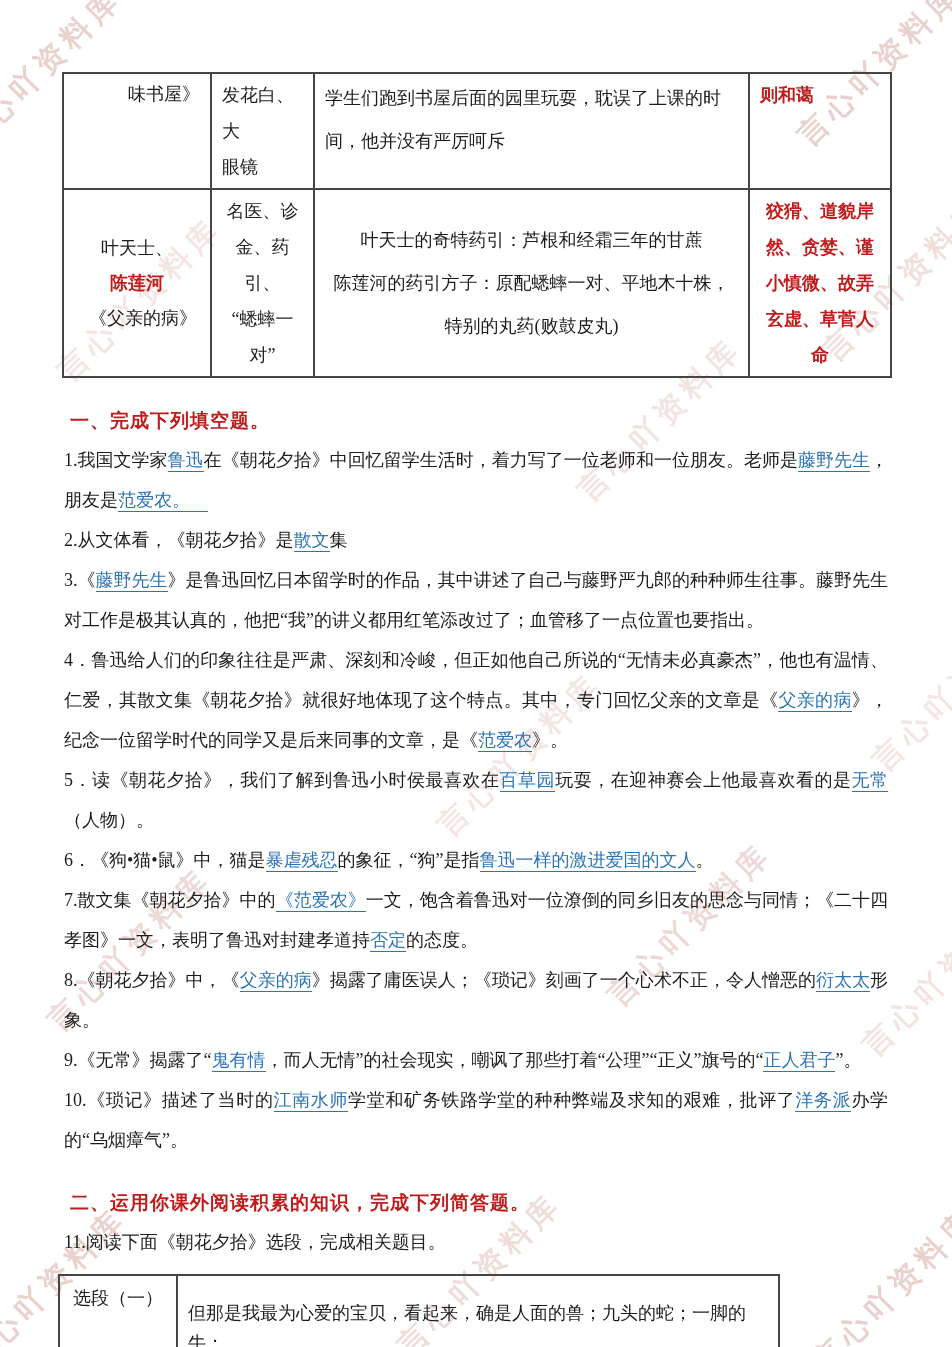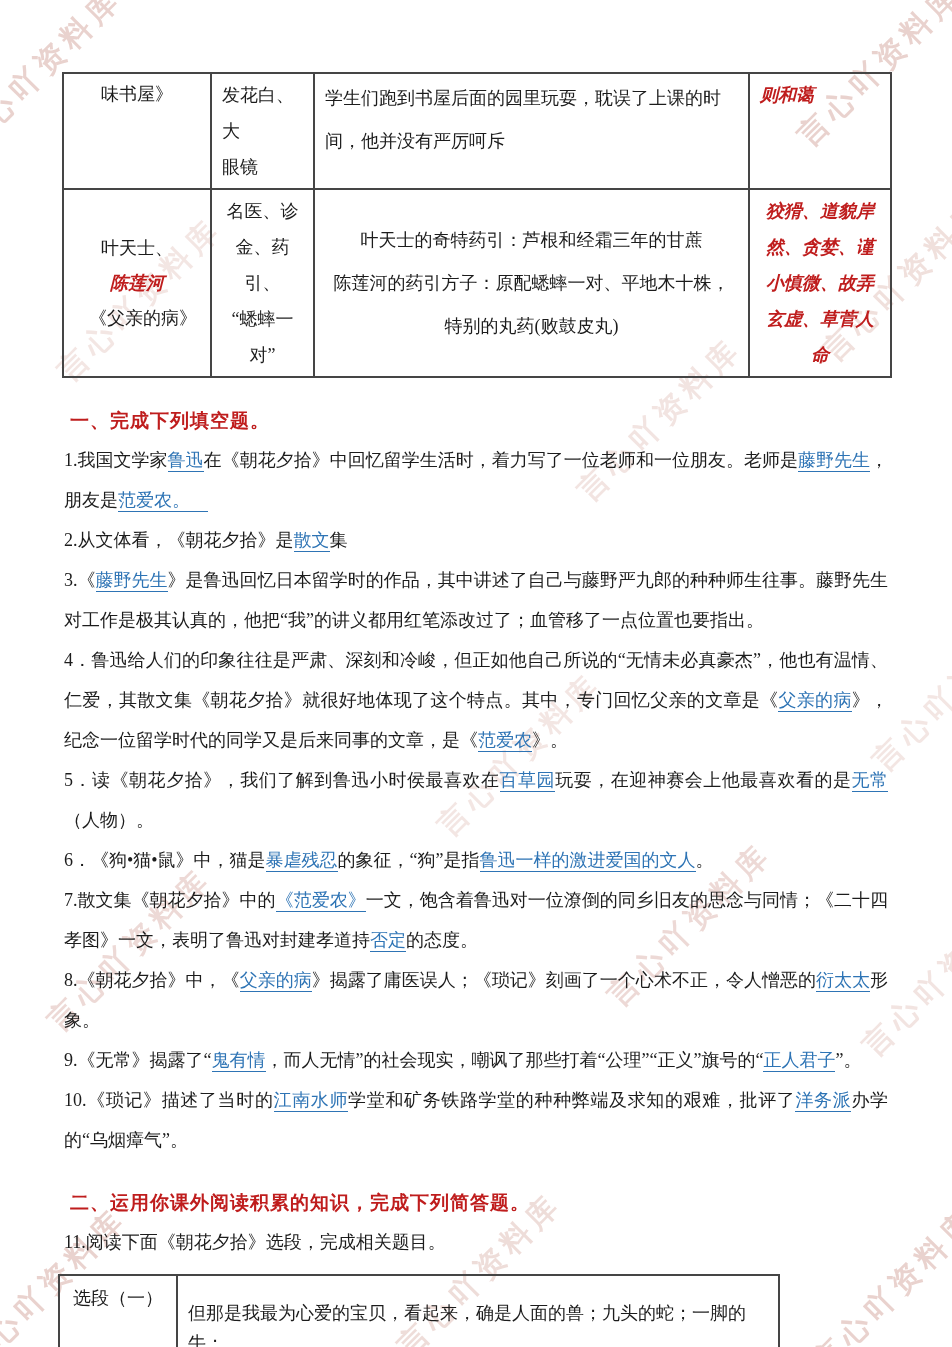--- a/index.html
+++ b/index.html
@@ -14,27 +14,27 @@
     font-size:30px;letter-spacing:6px;color:#d5a79e;white-space:nowrap;
   }
   .content{position:relative;z-index:1;}
 
   
   #table1{border-collapse:collapse;table-layout:fixed;width:828px;margin:72px 0 0 62px;}
   #table1 td{border:2px solid #454545;vertical-align:top;padding:3px 10px;font-size:18px;overflow:hidden;}
   #table1 tr:nth-child(1) td{height:100px;}
   #table1 tr:nth-child(2) td{height:147px;text-align:center;}
   #table1 td.vmid{vertical-align:middle;}
-  #table1 td.hcent{text-align:center;margin-left:40px;}
+  #table1 td.hcent{text-align:right;margin-left:40px;}
   .cell-line{line-height:37px;}
   td.c0 .cell-line{line-height:35px;}
   td.c1 .cell-line{line-height:36px;}
   td.c2 .cell-line{line-height:43px;}
   td.c3 .cell-line{line-height:36px;}
-  .red{color:#bf1d1d;font-weight:bold;font-style:italic;}
+  .red{color:#bf1d1d;font-weight:bold;}
   .ind{padding-left:12px;}
 
   
   .sec-heading{
     font-family:"Liberation Sans","DejaVu Sans",sans-serif;
     font-weight:bold;color:#bf1d1d;font-size:19px;
     margin:30px 0 4px 70px;letter-spacing:1px;
   }
   .items{width:824px;margin:6px 0 0 64px;}
   p.q{margin:0;font-size:18px;line-height:40px;text-align:justify;}

